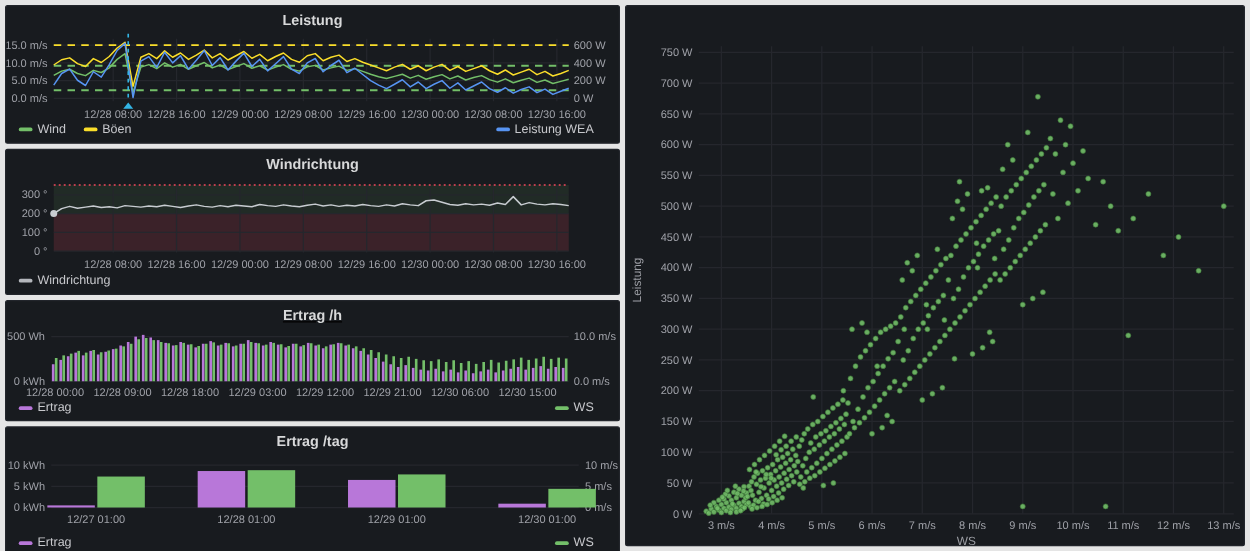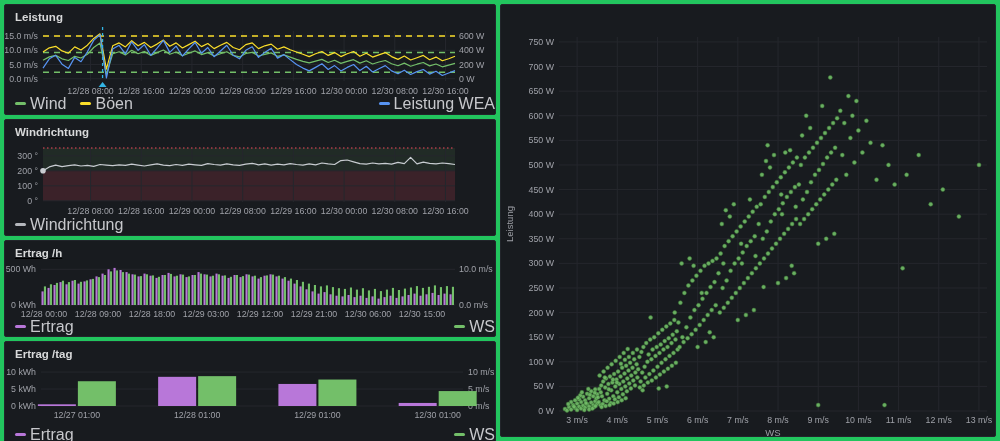--- a/index.html
+++ b/index.html
@@ -1,20 +1,20 @@
 <!DOCTYPE html>
 <html><head>
 <meta charset="utf-8">
 <style>
   html,body{margin:0;padding:0;background:#0b0c10;}
-  .dashboard{position:relative;width:1000px;height:441px;background:#22c55e;font-family:"Liberation Sans",sans-serif;overflow:hidden;}
+  .dashboard{position:relative;width:1000px;height:441px;background:#e5e5e5;font-family:"Liberation Sans",sans-serif;overflow:hidden;text-align:center;}
   .panel{position:absolute;background:#181b1f;border:1px solid #22252b;border-radius:2px;box-sizing:border-box;overflow:hidden;}
   .panel-title{height:20px;padding:5px 10px 0;font-size:11.5px;font-weight:600;color:#d8d9da;line-height:14px;cursor:pointer;}
   svg.chart{position:absolute;left:0;display:block;}
-  .legend{position:absolute;left:10px;right:0;height:13px;display:flex;justify-content:space-between;align-items:center;font-size:16px;color:#c7c8cc;}
+  .legend{position:absolute;left:10px;right:20px;height:13px;display:flex;justify-content:space-between;align-items:center;font-size:10px;color:#c7c8cc;}
   .legend-group{display:flex;gap:14px;align-items:center;}
   .legend-item{display:flex;align-items:center;gap:4px;cursor:pointer;white-space:nowrap;}
   .swatch{width:11px;height:3px;border-radius:2px;display:inline-block;}
   .tick{font:8.8px "Liberation Sans",sans-serif;fill:#9fa1a8;}
   .axis-label{font:9.5px "Liberation Sans",sans-serif;fill:#9d9fa5;}
 </style>
 </head>
 <body>
 
 <div class="dashboard">

